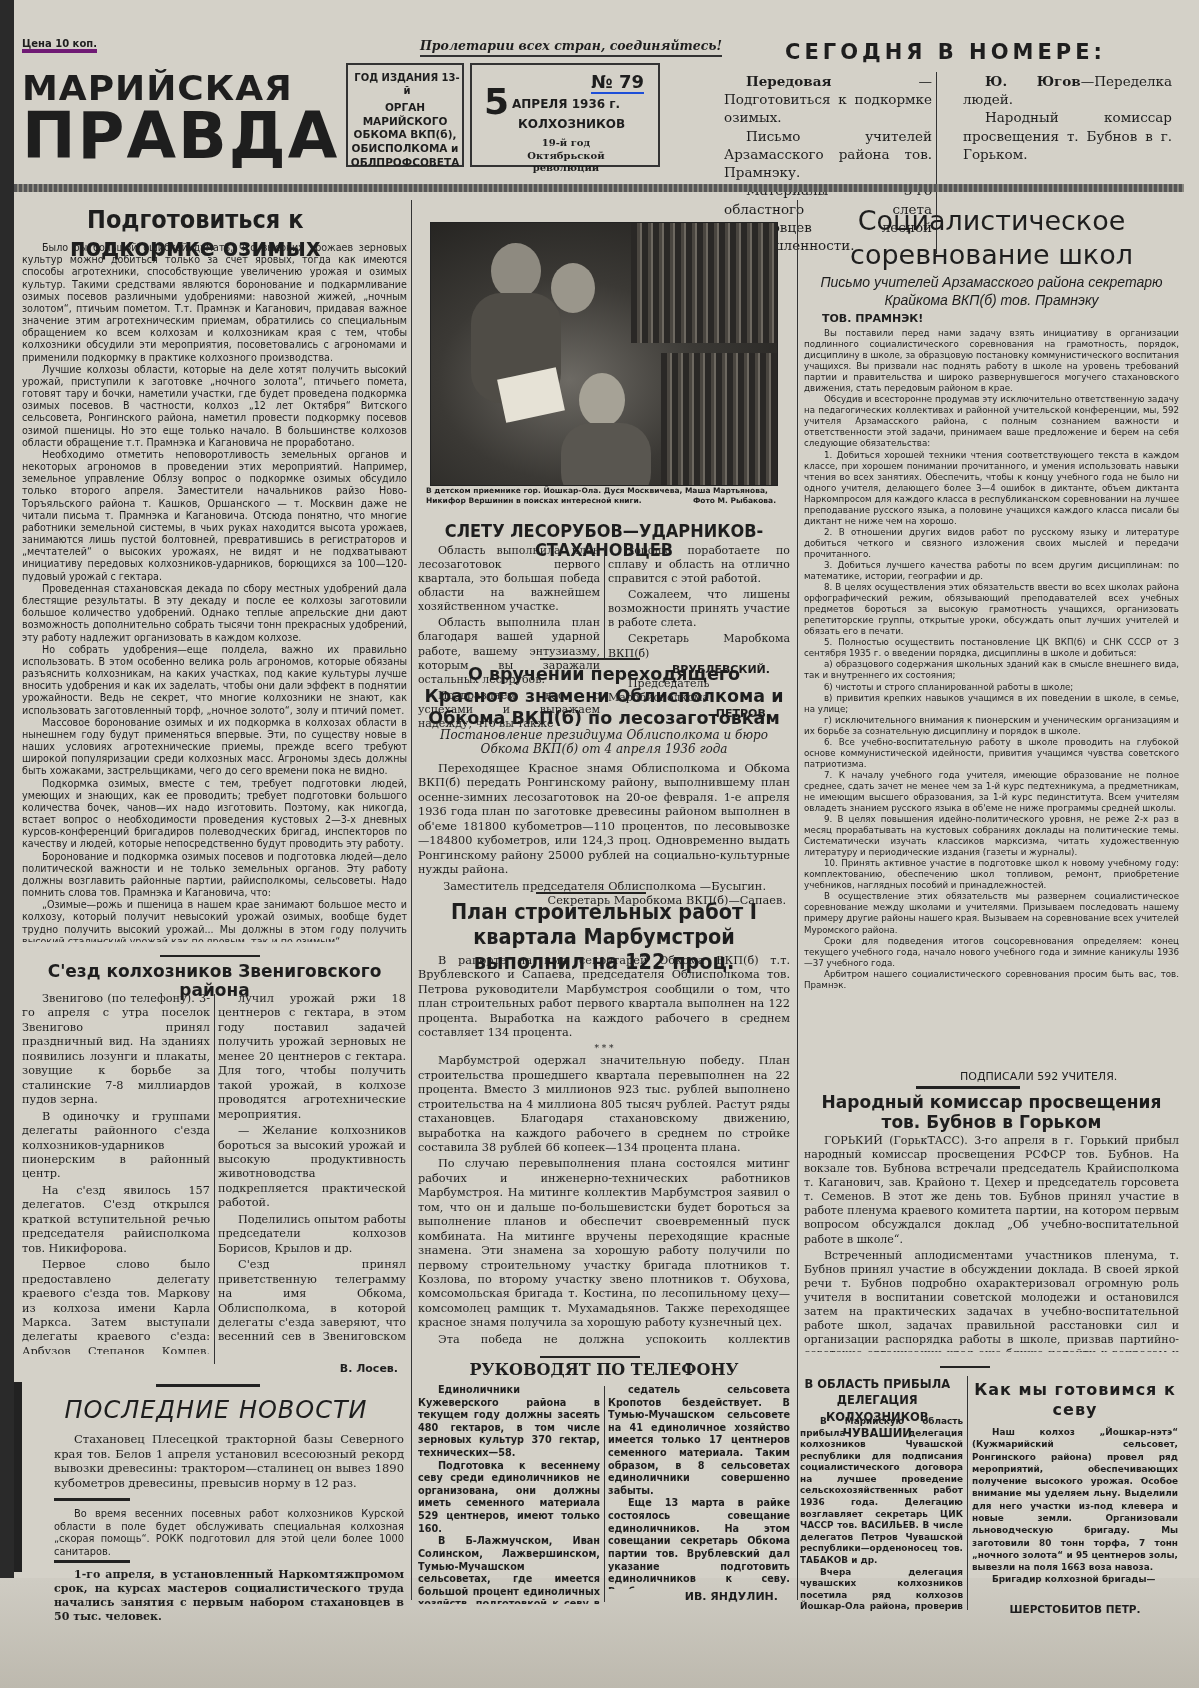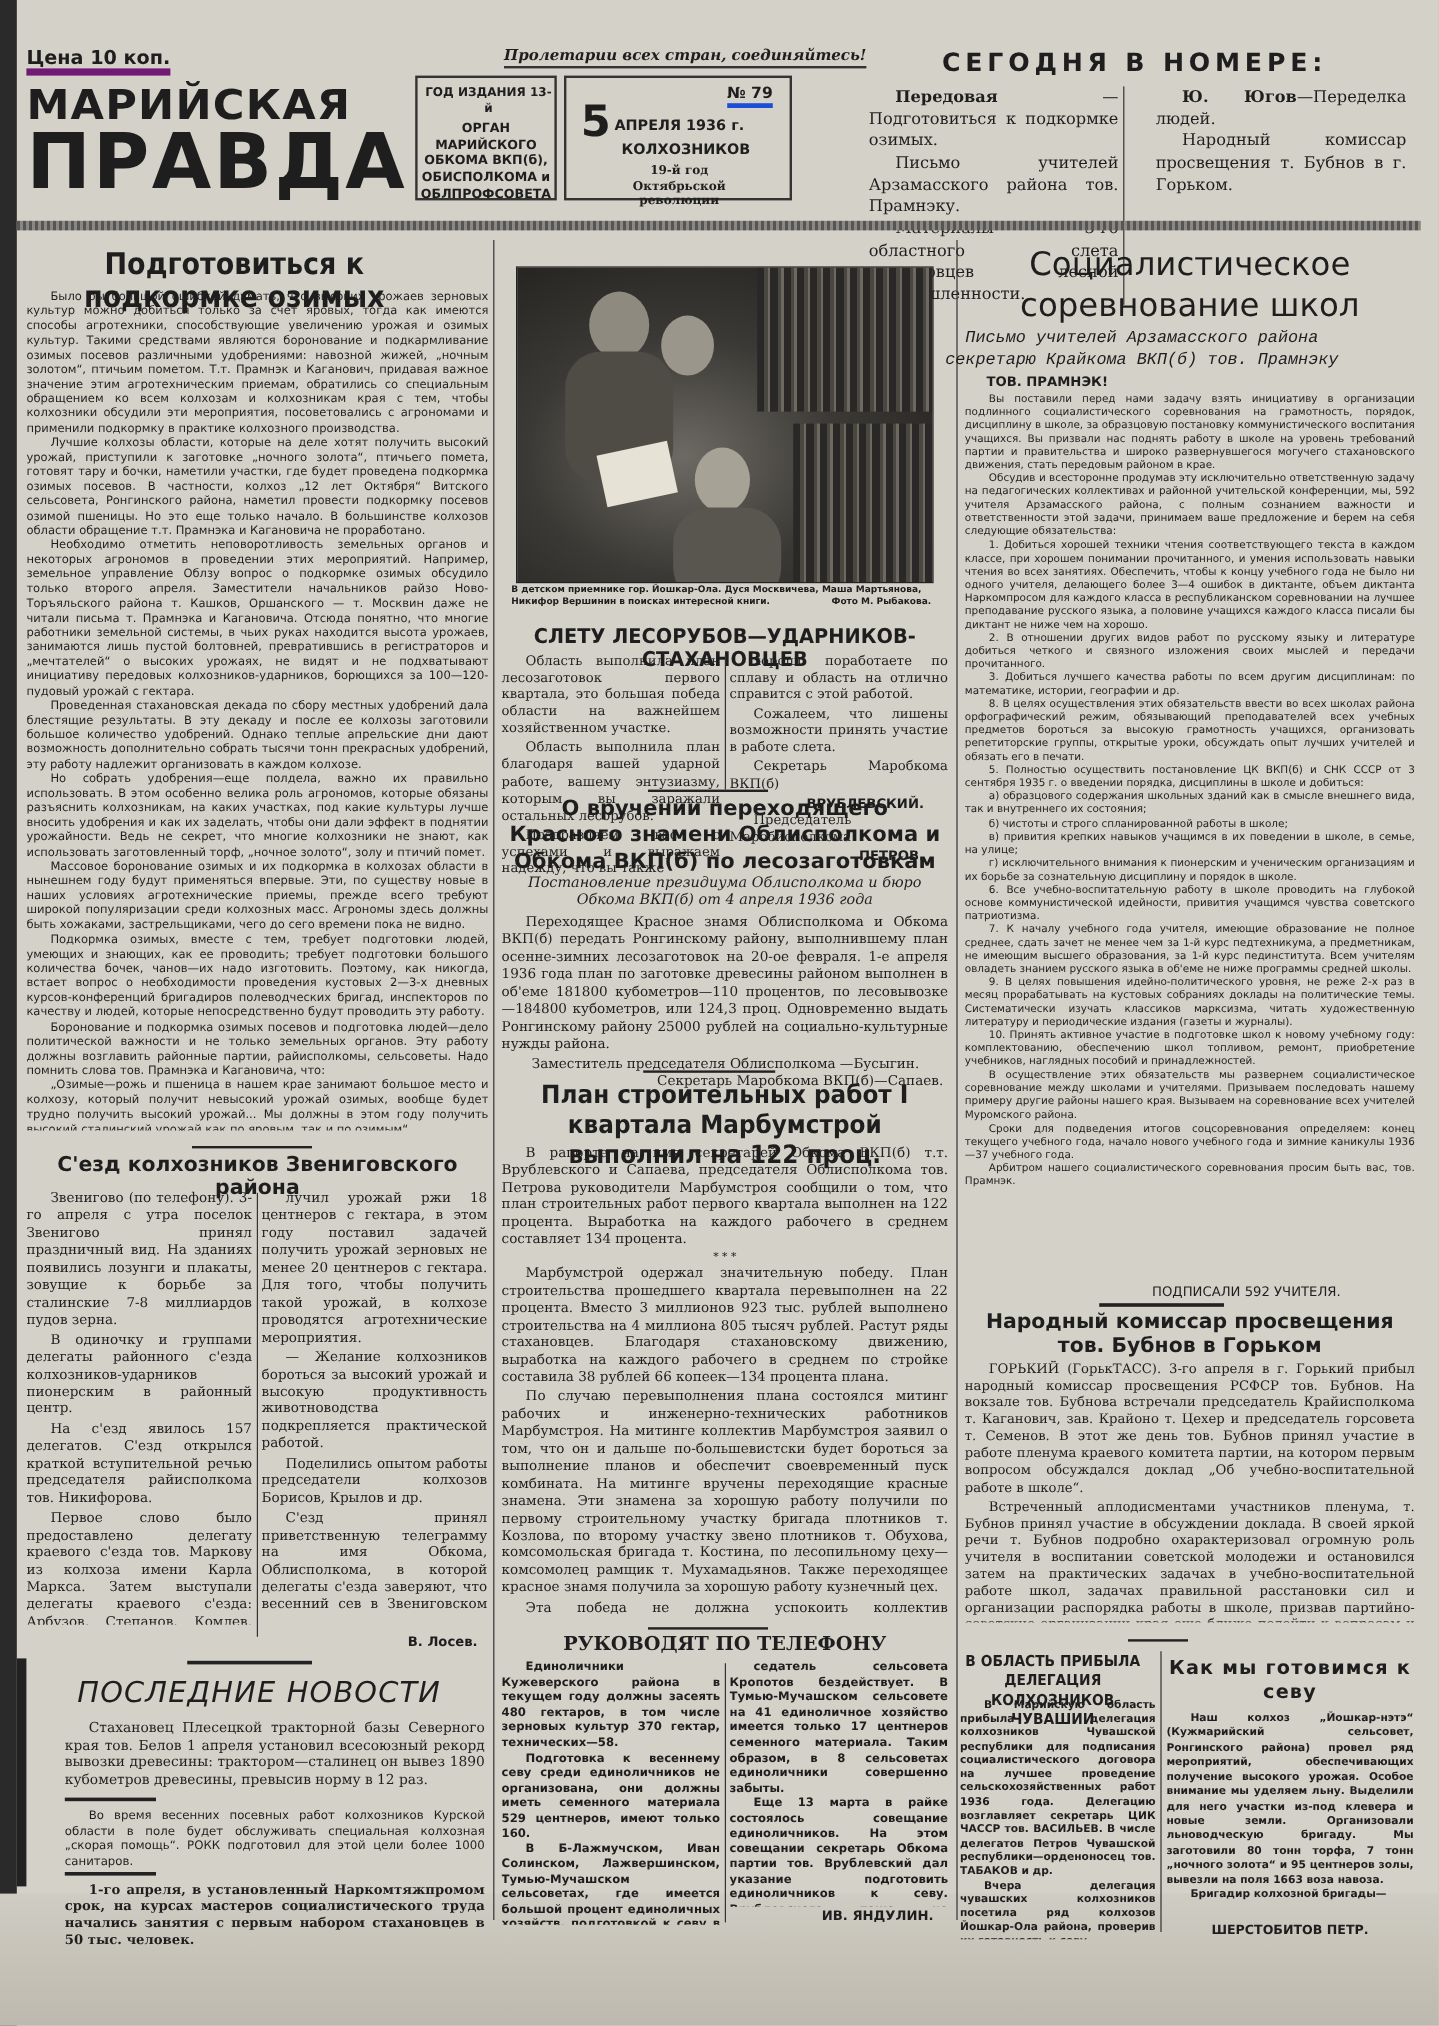--- a/index.html
+++ b/index.html
@@ -1,29 +1,29 @@
 <!DOCTYPE html>
 <html><head>
 <meta charset="utf-8">
 <style>
   html,body{margin:0;padding:0;}
   body{width:1199px;height:1688px;background:#c9c6bd;font-family:"DejaVu Serif","Liberation Serif",serif;color:#1e1e1e;overflow:hidden;position:relative;}
   .page{position:absolute;left:14px;top:0;width:1185px;height:1688px;background:#d4d1c8;}
   .scan-edge{position:absolute;left:0;top:0;width:14px;height:1688px;background:#2a2a2a;}
   .bottom-fade{position:absolute;left:0;bottom:0;width:1199px;height:110px;background:linear-gradient(#cfccc3,#bdb9ae);}
   .abs{position:absolute;}
-  .price{left:22px;top:38px;font-family:"DejaVu Sans",sans-serif;font-weight:bold;font-size:16px;border-bottom:6px solid #701a75;}
+  .price{left:22px;top:38px;font-family:"DejaVu Sans",sans-serif;font-weight:bold;font-size:10px;border-bottom:4px solid #701a75;}
   .slogan{left:420px;top:38px;font-style:italic;font-size:12.5px;font-weight:bold;border-bottom:2px solid #333;padding-bottom:2px;}
   .title1{left:22px;top:68px;font-family:"DejaVu Sans",sans-serif;font-weight:900;font-size:36px;letter-spacing:1px;transform:scaleY(0.95);}
   .title2{left:22px;top:104px;font-family:"DejaVu Sans",sans-serif;font-weight:900;font-size:64px;letter-spacing:2px;line-height:1;}
   .organ-box{left:346px;top:63px;width:118px;height:104px;border-left:2px solid #333;border-right:2px solid #333;border-top:2px solid #333;border-bottom:2px solid #333;text-align:center;font-family:"DejaVu Sans",sans-serif;font-size:10.5px;font-weight:bold;line-height:1.3;padding-top:6px;box-sizing:border-box;}
   .organ-box .year{font-size:10px;text-align:center;padding-left:4px;margin-bottom:4px;}
   .date-box{left:470px;top:63px;width:190px;height:104px;border:2px solid #333;box-sizing:border-box;font-family:"DejaVu Sans",sans-serif;}
   .date-day{position:absolute;left:12px;top:16px;font-size:36px;font-weight:900;}
-  .date-num{position:absolute;right:14px;top:6px;font-size:13px;font-weight:bold;border-bottom:4px solid #1d4ed8;}
+  .date-num{position:absolute;right:14px;top:6px;font-size:18px;font-weight:bold;border-bottom:2px solid #1d4ed8;}
   .date-month{position:absolute;left:40px;top:32px;font-size:12px;font-weight:bold;}
   .date-dow{position:absolute;left:46px;top:52px;font-size:12px;font-weight:bold;}
   .date-rev{position:absolute;left:34px;top:72px;width:120px;text-align:center;font-size:10px;line-height:1.25;font-family:"DejaVu Serif",serif;font-weight:bold;}
   .today-title{left:785px;top:40px;font-family:"DejaVu Sans",sans-serif;font-weight:bold;font-size:21px;letter-spacing:4px;}
   .today-cols{left:698px;top:72px;width:478px;display:flex;font-size:13.5px;line-height:1.35;}
   .today-cols .c{width:50%;padding:0 4px;box-sizing:border-box;text-align:justify;margin-left:22px;}
   .today-cols .c:first-child{border-right:1px solid #333;}
   .today-cols p{margin:0;text-indent:22px;}
   .today-cols b{font-weight:bold;}
   .rule-top{left:14px;top:184px;width:1170px;height:8px;background:repeating-linear-gradient(90deg,#555 0 3px,#8a8880 3px 5px);}
@@ -198,21 +198,21 @@
 </div>
 <div class="vrule" style="left:604px;top:1386px;height:216px;"></div>
 <div class="abs sans-body" style="left:608px;top:1384px;width:182px;height:205px;overflow:hidden;font-size:9.7px;font-weight:bold;">
   <p>седатель сельсовета Кропотов бездействует. В Тумью-Мучашском сельсовете на 41 единоличное хозяйство имеется только 17 центнеров семенного материала. Таким образом, в 8 сельсоветах единоличники совершенно забыты.</p>
   <p>Еще 13 марта в райке состоялось совещание единоличников. На этом совещании секретарь Обкома партии тов. Врублевский дал указание подготовить единоличников к севу. Врублевского тоже не выполнили его указаний и единоличники забыты.</p>
 
 </div>
 <div class="abs sig" style="left:608px;top:1590px;width:170px;">ИВ. ЯНДУЛИН.</div>
 
 <div class="abs" style="left:804px;top:204px;width:375px;text-align:center;font-family:'DejaVu Sans',sans-serif;font-size:27px;line-height:1.25;">Социалистическое соревнование школ</div>
-<div class="abs italic-sub" style="left:764px;top:274px;width:375px;font-family:Liberation Mono, monospace;font-size:14px;line-height:1.25;">Письмо учителей Арзамасского района секретарю Крайкома ВКП(б) тов. Прамнэку</div>
+<div class="abs italic-sub" style="left:804px;top:274px;width:375px;font-family:Liberation Sans, sans-serif;font-size:14px;line-height:1.25;">Письмо учителей Арзамасского района секретарю Крайкома ВКП(б) тов. Прамнэку</div>
 <div class="abs" style="left:822px;top:312px;font-family:'DejaVu Sans',sans-serif;font-weight:bold;font-size:11px;">ТОВ. ПРАМНЭК!</div>
 <div class="abs sans-body" style="left:804px;top:328px;width:375px;height:700px;overflow:hidden;font-size:8.7px;line-height:1.27;">
   <p>Вы поставили перед нами задачу взять инициативу в организации подлинного социалистического соревнования на грамотность, порядок, дисциплину в школе, за образцовую постановку коммунистического воспитания учащихся. Вы призвали нас поднять работу в школе на уровень требований партии и правительства и широко развернувшегося могучего стахановского движения, стать передовым районом в крае.</p>
   <p>Обсудив и всесторонне продумав эту исключительно ответственную задачу на педагогических коллективах и районной учительской конференции, мы, 592 учителя Арзамасского района, с полным сознанием важности и ответственности этой задачи, принимаем ваше предложение и берем на себя следующие обязательства:</p>
   <p>1. Добиться хорошей техники чтения соответствующего текста в каждом классе, при хорошем понимании прочитанного, и умения использовать навыки чтения во всех занятиях. Обеспечить, чтобы к концу учебного года не было ни одного учителя, делающего более 3—4 ошибок в диктанте, объем диктанта Наркомпросом для каждого класса в республиканском соревновании на лучшее преподавание русского языка, а половине учащихся каждого класса писали бы диктант не ниже чем на хорошо.</p>
   <p>2. В отношении других видов работ по русскому языку и литературе добиться четкого и связного изложения своих мыслей и передачи прочитанного.</p>
   <p>3. Добиться лучшего качества работы по всем другим дисциплинам: по математике, истории, географии и др.</p>
   <p>8. В целях осуществления этих обязательств ввести во всех школах района орфографический режим, обязывающий преподавателей всех учебных предметов бороться за высокую грамотность учащихся, организовать репетиторские группы, открытые уроки, обсуждать опыт лучших учителей и обязать его в печати.</p>
   <p>5. Полностью осуществить постановление ЦК ВКП(б) и СНК СССР от 3 сентября 1935 г. о введении порядка, дисциплины в школе и добиться:</p>
   <p>а) образцового содержания школьных зданий как в смысле внешнего вида, так и внутреннего их состояния;</p>

